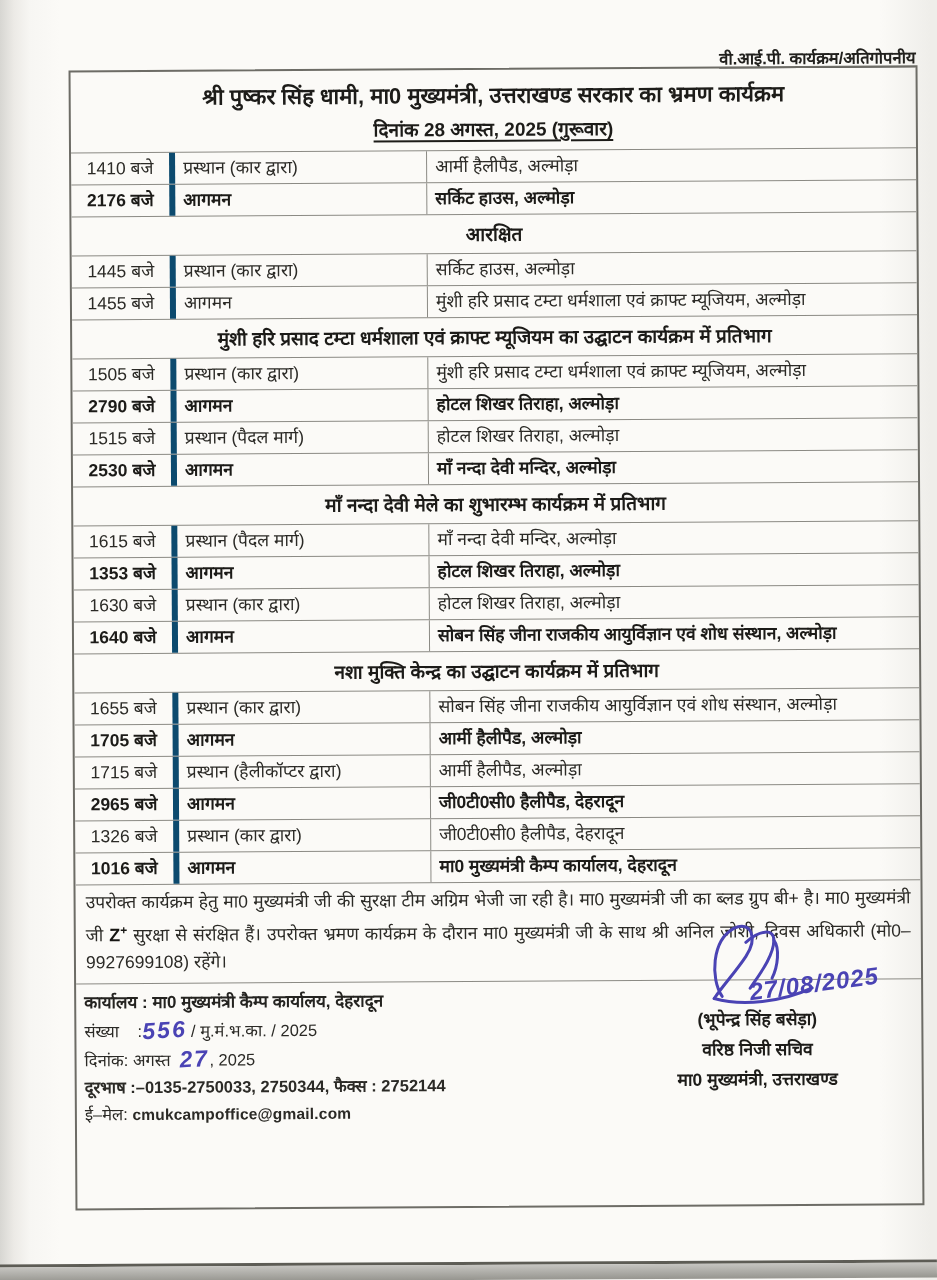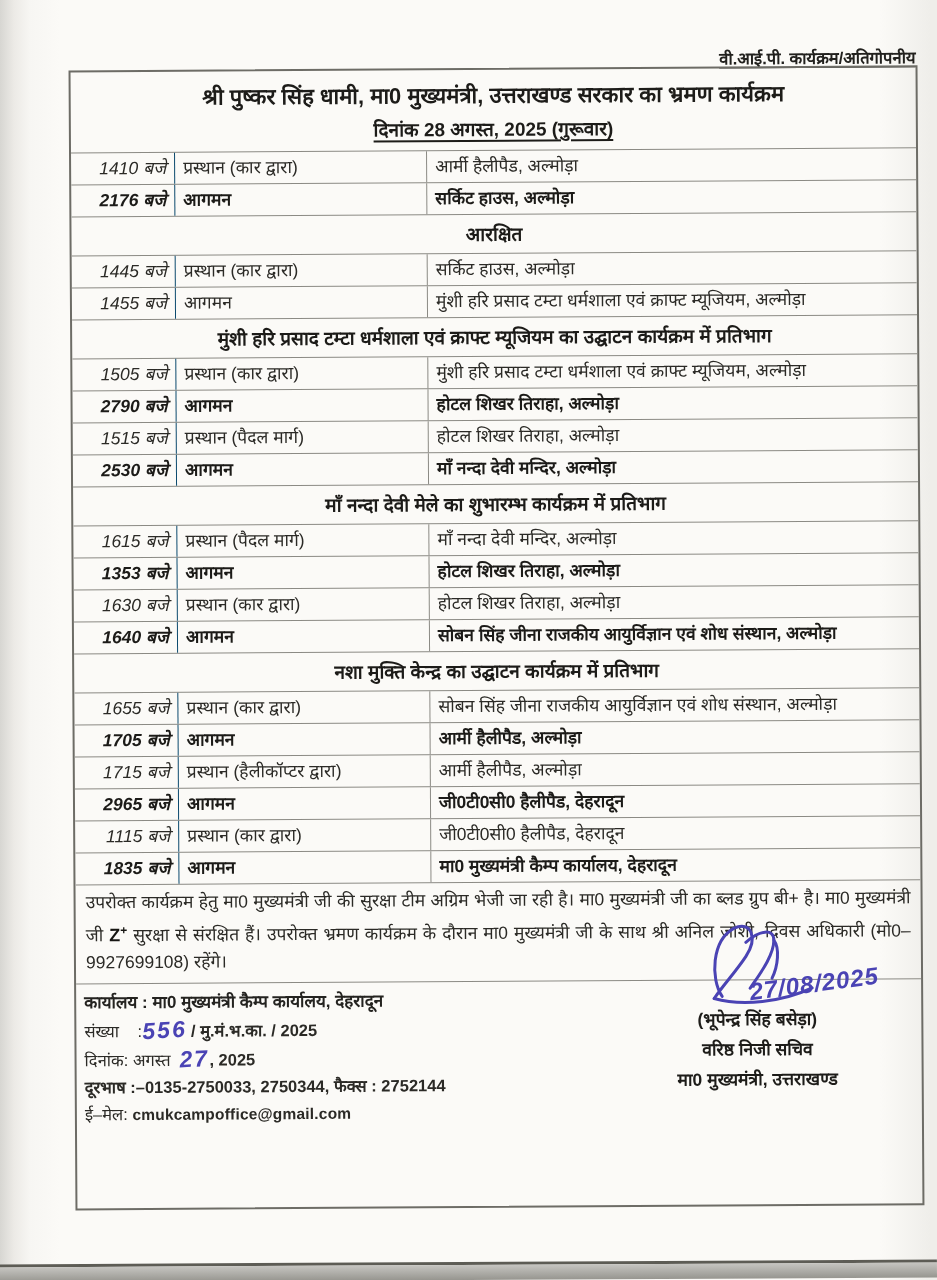--- a/index.html
+++ b/index.html
@@ -31,42 +31,42 @@
     font-size:19px;font-weight:700;line-height:32px;color:#1d1c19;display:inline-block;
     text-decoration:underline;text-decoration-thickness:2px;text-underline-offset:4px;
   }
   .sched{width:100%;}
   .trow{
     display:flex;align-items:stretch;border-top:1px solid #8b8a84;
     font-size:17.5px;line-height:25px;color:#2b2a26;
   }
   .trow.bold{font-weight:700;color:#1c1b18;}
   .trow .c{padding:3px 8px;box-sizing:border-box;}
-  .c.time{width:104px;flex:0 0 104px;text-align:right;border-right:1px solid #0c4a6e;white-space:nowrap;font-style:italic;}
+  .c.time{width:104px;flex:0 0 104px;text-align:center;border-right:6px solid #0c4a6e;white-space:nowrap;}
   .c.action{width:252px;flex:0 0 252px;border-right:1px solid #8b8a84;}
   .c.loc{flex:1 1 auto;}
   .trow.section{
     display:block;text-align:center;font-size:19px;font-weight:700;color:#1c1b18;
     padding:5px 8px 4px;line-height:29px;
   }
   .note{
     border-top:1px solid #8b8a84;border-bottom:1px solid #8b8a84;
     padding:4px 10px 6px;font-size:17.5px;line-height:27.5px;text-align:justify;color:#2b2a26;
   }
   .note .zplus{font-weight:700;font-size:18px;color:#161512;}
   .note .zplus sup{font-size:12px;}
   .doc-footer{position:relative;padding:5px 0 0 8px;}
   .f-line{font-size:16.5px;line-height:27px;color:#2b2a26;}
   .f-line.office{font-size:17px;font-weight:600;color:#242320;}
   .hw{
     color:#4a43b4;font-weight:700;font-style:italic;font-size:23px;
     letter-spacing:2px;display:inline-block;transform:rotate(-3deg);
     position:relative;top:1px;
   }
-  .f-line .num{font-weight:700;}
+  .f-line .num{font-weight:400;}
   .f-line.phone{font-weight:600;}
   .f-line.email .addr{font-weight:600;font-size:15.5px;letter-spacing:0.2px;}
   .signature-block{
     position:absolute;right:14px;top:-62px;width:300px;text-align:center;
   }
   .sig-svg{display:block;margin:0 auto;}
   .hw-date{
     position:absolute;top:52px;right:28px;
     color:#4a43b4;font-weight:700;font-style:italic;font-size:24px;
     letter-spacing:1px;transform:rotate(-7deg);white-space:nowrap;
@@ -174,26 +174,26 @@
     <div class="c time">1715 बजे</div>
     <div class="c action">प्रस्थान (हैलीकॉप्टर द्वारा)</div>
     <div class="c loc">आर्मी हैलीपैड, अल्मोड़ा</div>
   </div>
         <div class="trow bold">
     <div class="c time">2965 बजे</div>
     <div class="c action">आगमन</div>
     <div class="c loc">जी0टी0सी0 हैलीपैड, देहरादून</div>
   </div>
         <div class="trow">
-    <div class="c time">1115 बजे</div>
+    <div class="c time">1326 बजे</div>
     <div class="c action">प्रस्थान (कार द्वारा)</div>
     <div class="c loc">जी0टी0सी0 हैलीपैड, देहरादून</div>
   </div>
         <div class="trow bold">
-    <div class="c time">1835 बजे</div>
+    <div class="c time">1016 बजे</div>
     <div class="c action">आगमन</div>
     <div class="c loc">मा0 मुख्यमंत्री कैम्प कार्यालय, देहरादून</div>
   </div>
       </div>
 
     <div class="note">
       <span>उपरोक्त कार्यक्रम हेतु मा0 मुख्यमंत्री जी की सुरक्षा टीम अग्रिम भेजी जा रही है। मा0 मुख्यमंत्री जी का ब्लड ग्रुप बी+ है। मा0 मुख्यमंत्री जी </span><span class="zplus"><span>Z</span><sup>+</sup></span><span> सुरक्षा से संरक्षित हैं। उपरोक्त भ्रमण कार्यक्रम के दौरान मा0 मुख्यमंत्री जी के साथ श्री अनिल जोशी, दिवस अधिकारी (मो0–9927699108) रहेंगे।</span>
     </div>
 
     <div class="doc-footer">

